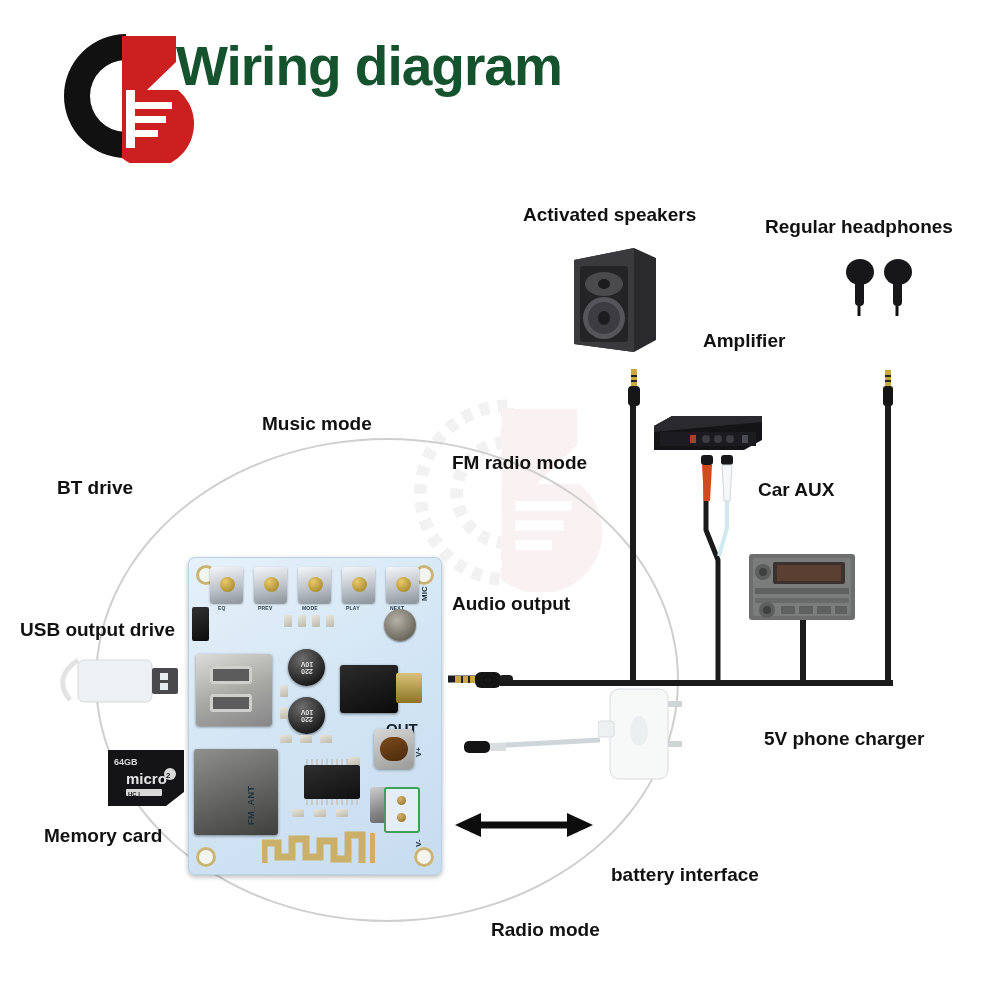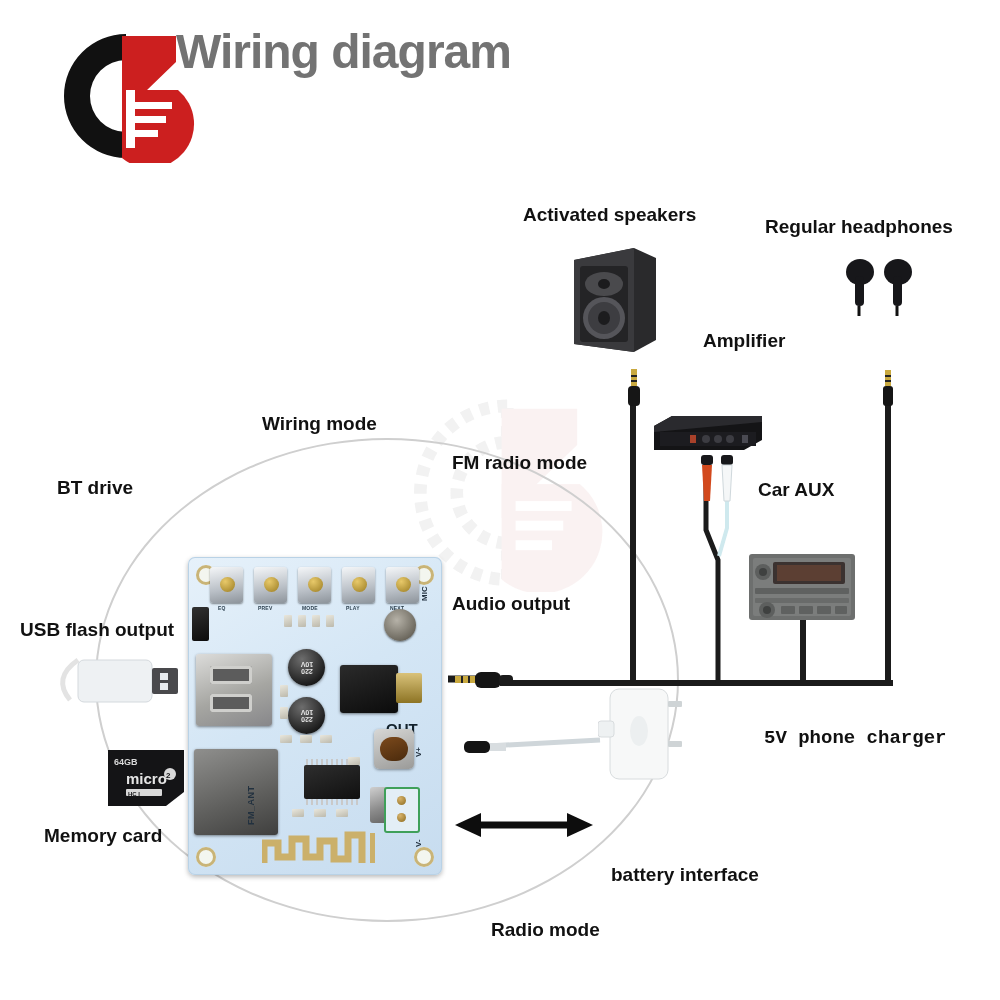--- a/index.html
+++ b/index.html
@@ -11,22 +11,22 @@
   .stage{position:absolute;left:0;top:0;width:1000px;height:1000px;}
 
   
   .logo-wrap{position:absolute;left:48px;top:28px;width:150px;height:135px;}
   .brand-code{
     position:absolute;left:26px;top:162px;
     font-family:"DejaVu Sans", sans-serif;
     font-weight:bold;font-size:25px;color:#8c8c8c;letter-spacing:1px;
   }
   .page-title{
-    position:absolute;left:176px;top:24px;
-    font-size:48px;font-weight:bold;color:#737373;
+    position:absolute;left:176px;top:34px;
+    font-size:55px;font-weight:bold;color:#14532d;
     letter-spacing:-1px;white-space:nowrap;
   }
 
   
   .watermark{position:absolute;left:398px;top:392px;width:210px;height:200px;opacity:.45;}
 
   
   .big-circle{
     position:absolute;left:95px;top:438px;width:580px;height:480px;
     border:2px solid #cfcfcf;border-radius:50%;
@@ -210,28 +210,28 @@
 
     <path d="M470 747 L600 740" stroke="#cfd6da" stroke-width="5" fill="none"></path>
 
     <path d="M78 660 Q52 678 70 700" stroke="#e3e3e3" stroke-width="5" fill="none"></path>
   </svg>
 
   <div class="lbl" style="left:765px;top:215px;">Regular headphones</div>
   <div class="lbl" style="left:523px;top:203px;">Activated speakers</div>
   <div class="lbl" style="left:703px;top:329px;">Amplifier</div>
   <div class="lbl" style="left:758px;top:478px;">Car AUX</div>
-  <div class="lbl" style="left:262px;top:412px;">Wiring mode</div>
+  <div class="lbl" style="left:262px;top:412px;">Music mode</div>
   <div class="lbl" style="left:57px;top:476px;">BT drive</div>
   <div class="lbl" style="left:452px;top:451px;">FM radio mode</div>
   <div class="lbl" style="left:452px;top:592px;">Audio output</div>
-  <div class="lbl" style="left:20px;top:618px;">USB flash output</div>
+  <div class="lbl" style="left:20px;top:618px;">USB output drive</div>
   <div class="lbl" style="left:44px;top:824px;">Memory card</div>
   <div class="lbl" style="left:491px;top:918px;">Radio mode</div>
-  <div class="lbl" style="left:764px;top:727px;font-family:Liberation Mono, monospace;">5V phone charger</div>
+  <div class="lbl" style="left:764px;top:727px;">5V phone charger</div>
   <div class="lbl" style="left:611px;top:838px;margin-top:25px;">battery interface</div>
 
   <div class="arrow-dbl">
     <svg viewBox="0 0 138 26" width="138" height="26">
       <line x1="18" y1="13" x2="120" y2="13" stroke="#0d0d0d" stroke-width="7"></line>
       <polygon points="0,13 26,1 26,25" fill="#0d0d0d"></polygon>
       <polygon points="138,13 112,1 112,25" fill="#0d0d0d"></polygon>
     </svg>
   </div>
 

